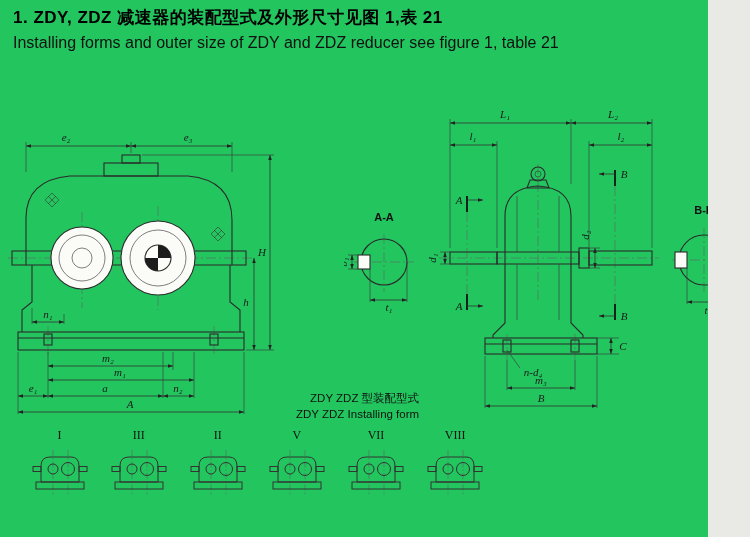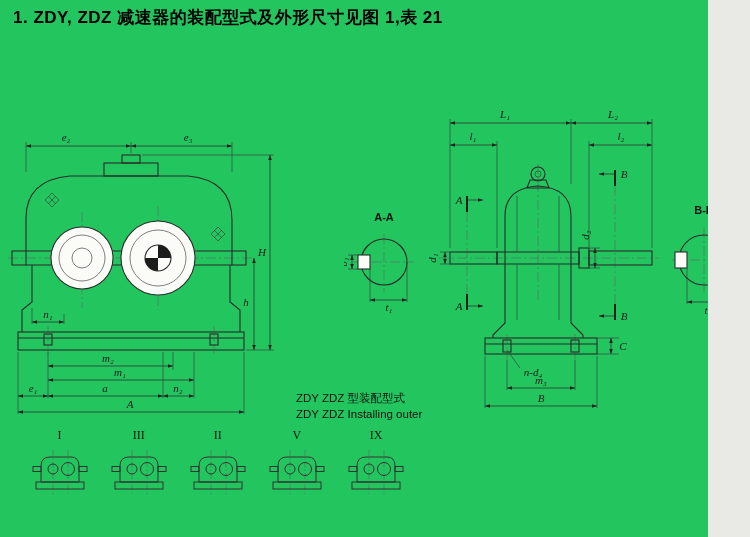--- a/index.html
+++ b/index.html
@@ -1,40 +1,41 @@
 <!DOCTYPE html>
 <html><head>
 <meta charset="utf-8">
 <style>
   html,body{margin:0;padding:0;}
   body{background:#e9e9e6;font-family:"Liberation Sans",sans-serif;}
   .page{position:relative;width:708px;height:537px;background:#22c55e;overflow:hidden;}
   .title-zh{position:absolute;left:13px;top:6px;font-size:17px;font-weight:600;color:#000;letter-spacing:.5px;}
   .title-en{position:absolute;left:13px;top:34px;font-size:16px;color:#111;}
   .abs{position:absolute;}
-  .caption{position:absolute;left:296px;top:391px;font-size:11.5px;color:#111;line-height:1.35;}
+  .caption{position:absolute;left:296px;top:391px;font-size:11.5px;color:#111;line-height:1.35;text-align:right;}
   .forms{position:absolute;left:20px;top:428px;width:712px;display:grid;grid-template-columns:repeat(9,1fr);}
   .form{display:flex;flex-direction:column;align-items:center;gap:5px;}
   .numeral{font-family:"Liberation Serif",serif;font-size:12px;color:#111;}
   
   .ln{fill:none;stroke:#2b2b2b;stroke-width:1.1;}
   .lt{fill:none;stroke:#3a3a3a;stroke-width:.65;}
   .dim{fill:none;stroke:#333;stroke-width:.8;}
   .cl{fill:none;stroke:#666;stroke-width:.6;stroke-dasharray:10 3 2 3;}
   .thick{fill:none;stroke:#111;stroke-width:1.8;}
   .bg{fill:#fbfbf8;}
   .lbl{font-family:"Liberation Serif",serif;font-style:italic;font-size:11px;fill:#1a1a1a;text-anchor:middle;}
   .sec{font-family:"Liberation Sans",sans-serif;font-weight:bold;font-size:11px;fill:#111;text-anchor:middle;font-style:normal;}
 </style>
 </head>
 <body>
 
 <div class="page">
 
   <div class="title-zh">1. ZDY, ZDZ 减速器的装配型式及外形尺寸见图 1,表 21</div>
+  <div class="title-en">Installing forms and outer size of ZDY and ZDZ reducer see figure 1, table 21</div>
 
   <svg width="0" height="0" style="position:absolute" aria-hidden="true">
     <defs>
       <symbol id="icoForm" viewBox="0 0 58 52">
         <g stroke="#666" stroke-width="0.6" stroke-dasharray="6 2 1.5 2" fill="none">
           <line x1="22" y1="2" x2="22" y2="48"></line>
           <line x1="37" y1="2" x2="37" y2="48"></line>
         </g>
         <g fill="none" stroke="#333" stroke-width="1">
           <path d="M10,34 L10,18 Q10,9 19,9 L40,9 Q48,9 48,18 L48,34 Z"></path>
@@ -304,21 +305,21 @@
       <line x1="67" y1="58" x2="67" y2="102"></line>
     </g>
     <g class="dim" marker-start="url(#sbA)" marker-end="url(#sbA)">
       <line x1="25" y1="100" x2="67" y2="100"></line>
     </g>
     <text class="lbl" x="46" y="112">t₂</text>
   </svg>
 
   <div class="caption">
     <div>ZDY ZDZ 型装配型式</div>
-    <div>ZDY ZDZ Installing outer</div>
+    <div>ZDY ZDZ Installing form</div>
   </div>
 
   <div class="forms">
     <div class="form">
       <div class="numeral">I</div>
       <svg width="58" height="52" viewBox="0 0 58 52">
           <use href="#icoForm"></use>
         </svg>
     </div>
     <div class="form">
@@ -333,20 +334,26 @@
           <use href="#icoForm"></use>
         </svg>
     </div>
     <div class="form">
       <div class="numeral">V</div>
       <svg width="58" height="52" viewBox="0 0 58 52">
           <use href="#icoForm"></use>
         </svg>
     </div>
     <div class="form">
-      <div class="numeral">IX</div>
+      <div class="numeral">VII</div>
+      <svg width="58" height="52" viewBox="0 0 58 52">
+          <use href="#icoForm"></use>
+        </svg>
+    </div>
+    <div class="form">
+      <div class="numeral">VIII</div>
       <svg width="58" height="52" viewBox="0 0 58 52">
           <use href="#icoForm"></use>
         </svg>
     </div>
   </div>
 
 </div>
 
 </body></html>

